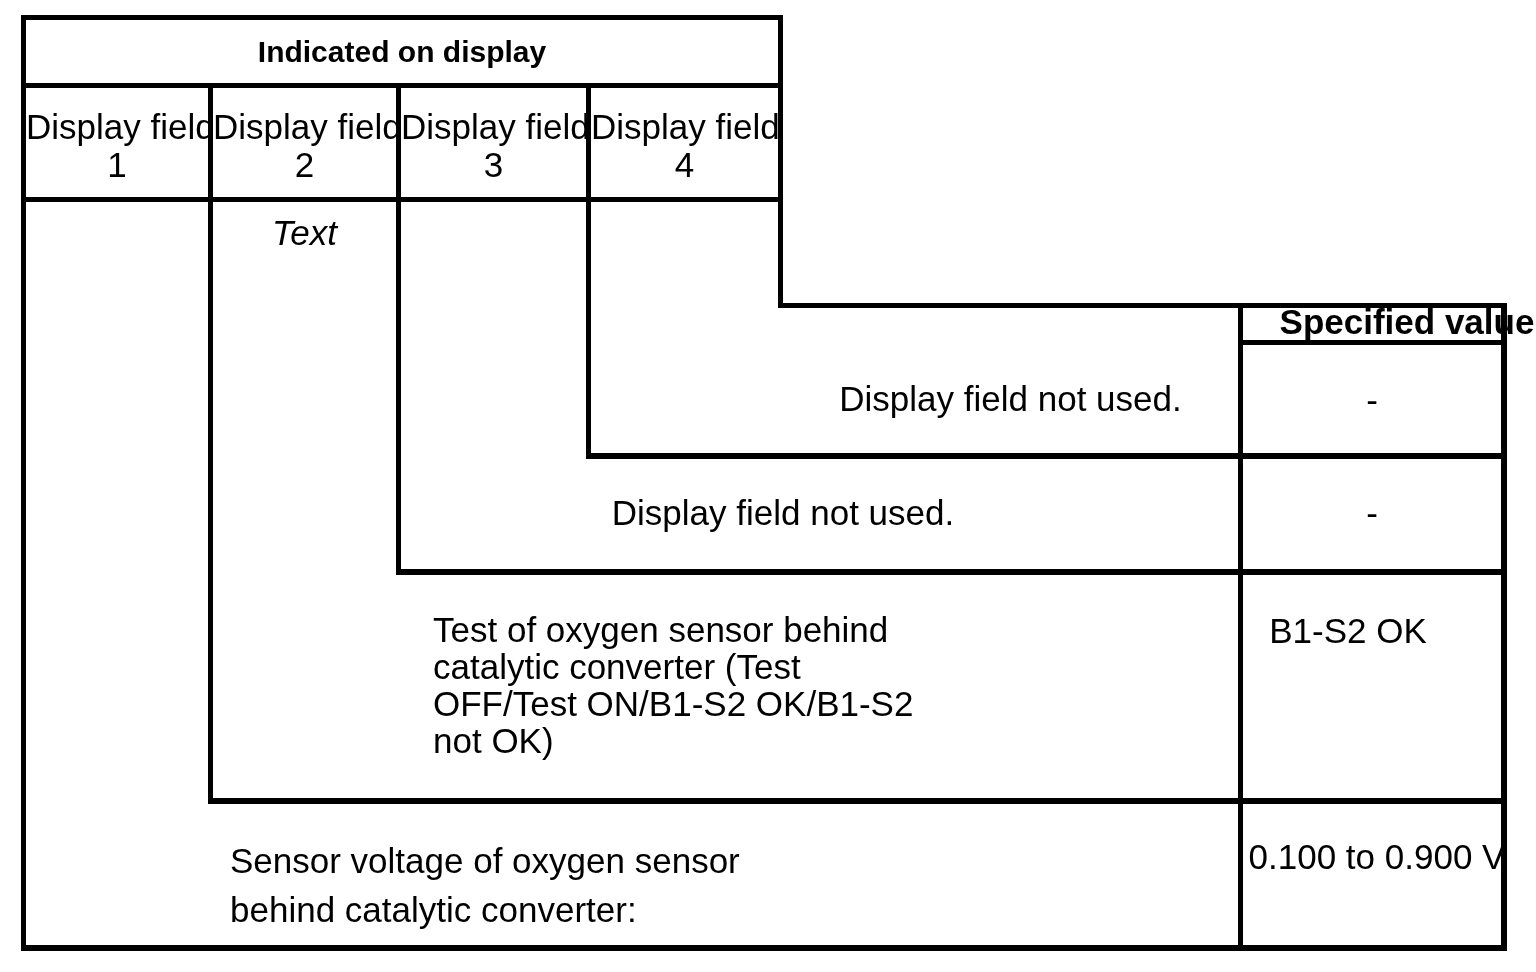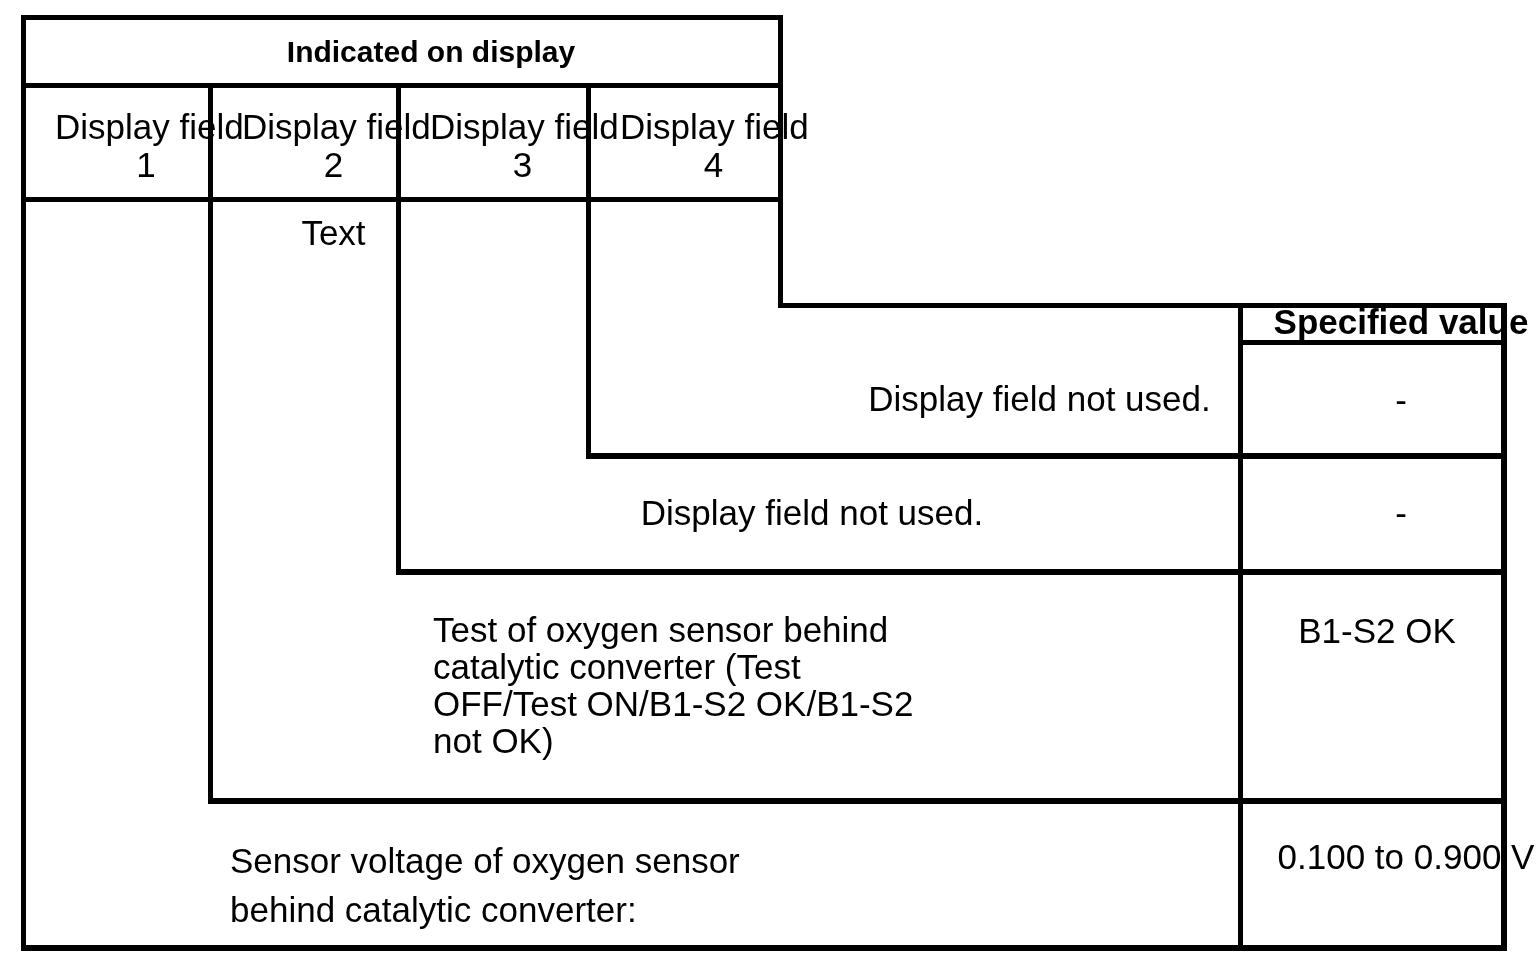--- a/index.html
+++ b/index.html
@@ -19,21 +19,21 @@
   .ln {
     position: absolute;
     background: #000000;
   }
   .txt {
     position: absolute;
     font-size: 35px;
     line-height: 38px;
     white-space: pre;
   }
-  .center { text-align: center; margin-left: 29px; }
+  .center { text-align: center; }
   .bold   { font-weight: bold; }
   .title  { font-size: 30px; }
 </style>
 </head>
 <body>
 
 <div class="canvas">
 
   <div class="ln" style="left:21px;  top:15px;  width:762px;  height:5px;"></div>
   <div class="ln" style="left:21px;  top:15px;  width:5px;    height:936px;"></div>
@@ -56,23 +56,23 @@
 
   <div class="txt center" style="left:26px;  top:108px; width:182px;">Display field
 1</div>
   <div class="txt center" style="left:213px; top:108px; width:183px;">Display field
 2</div>
   <div class="txt center" style="left:401px; top:108px; width:185px;">Display field
 3</div>
   <div class="txt center" style="left:591px; top:108px; width:187px;">Display field
 4</div>
 
-  <div class="txt center" style="left:213px; top:216px; width:183px; line-height:34px;">Text</div>
+  <div class="txt center" style="left:213px; top:216px; width:183px; line-height:34px;font-style:italic;">Text</div>
 
-  <div class="txt bold center" style="left:1243px; top:304px; width:258px; line-height:36px;">Specified value</div>
+  <div class="txt bold center" style="left:1278px; top:304px; width:258px; line-height:36px;">Specified value</div>
 
   <div class="txt center" style="left:783px; top:380px; width:455px;">Display field not used.</div>
   <div class="txt center" style="left:1243px; top:381px; width:258px;">-</div>
 
   <div class="txt center" style="left:401px; top:494px; width:764px;">Display field not used.</div>
   <div class="txt center" style="left:1243px; top:494px; width:258px;">-</div>
 
   <div class="txt" style="left:433px; top:611px; width:480px; line-height:37px;">Test of oxygen sensor behind
 catalytic converter (Test
 OFF/Test ON/B1-S2 OK/B1-S2

